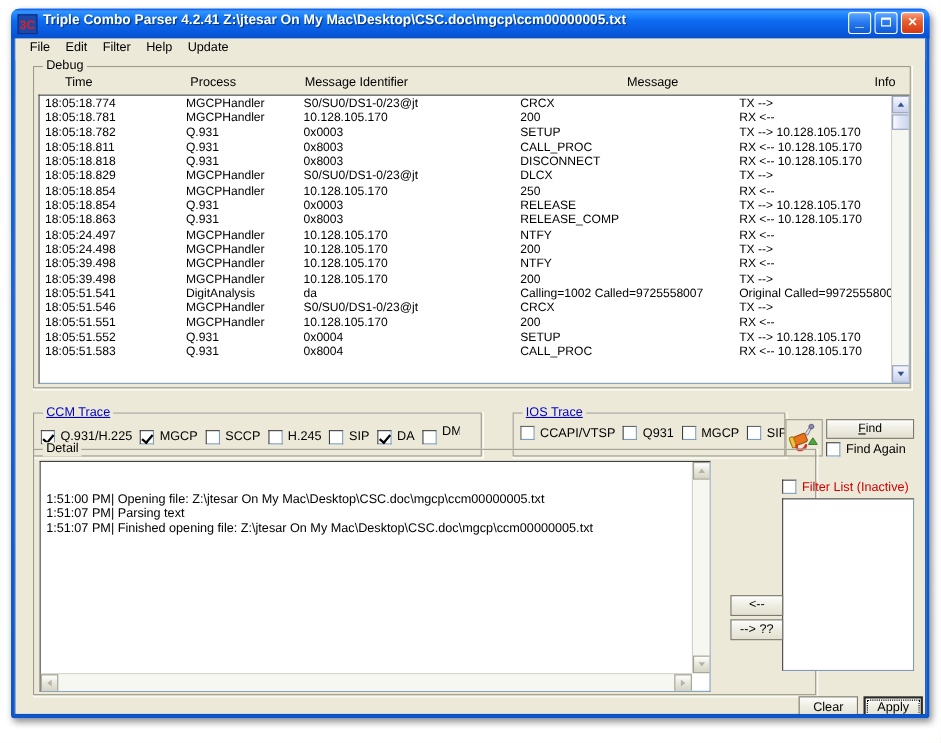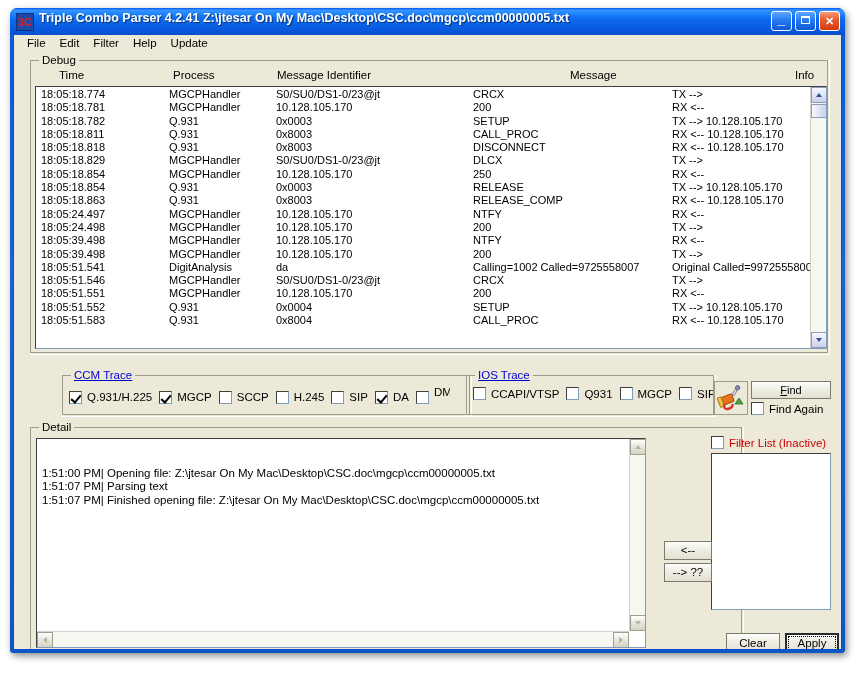--- a/index.html
+++ b/index.html
@@ -250,21 +250,21 @@
     background: linear-gradient(to right,#fbfbff 0%, #e3e7f6 40%, #ccd4ec 100%);
     border: 1px solid #8d9bbd;
     box-sizing: border-box;
     cursor: default;
   }
   .sb-track { position:absolute; background:#f7f7f1; }
 
   
   #ccm-group {
     left: 16px; top: 340px;
-    width: 410px; height: 42px; margin-left: 32px;
+    width: 410px; height: 42px;
   }
   #ccm-row {
     position: absolute;
     left: 6px; top: 11px;
     height: 20px;
     display: flex;
     align-items: center;
     overflow: hidden;
     width: 400px;
   }
@@ -344,21 +344,21 @@
     cursor: default;
   }
   #find-button u { text-decoration: underline; }
   #find-again-cbx {
     position: absolute;
     left: 737px; top: 367px;
   }
 
   
   #detail-group {
-    left: 16px; top: 392px;
+    left: 16px; top: 373px;
     width: 714px; height: 226px;
   }
   #detail-box {
     position: absolute;
     left: 5px; top: 10px;
     width: 610px; height: 210px;
     background: #ffffff;
     border: 1px solid #7f9db9;
     border-top-color: #404040;
     border-left-color: #404040;

